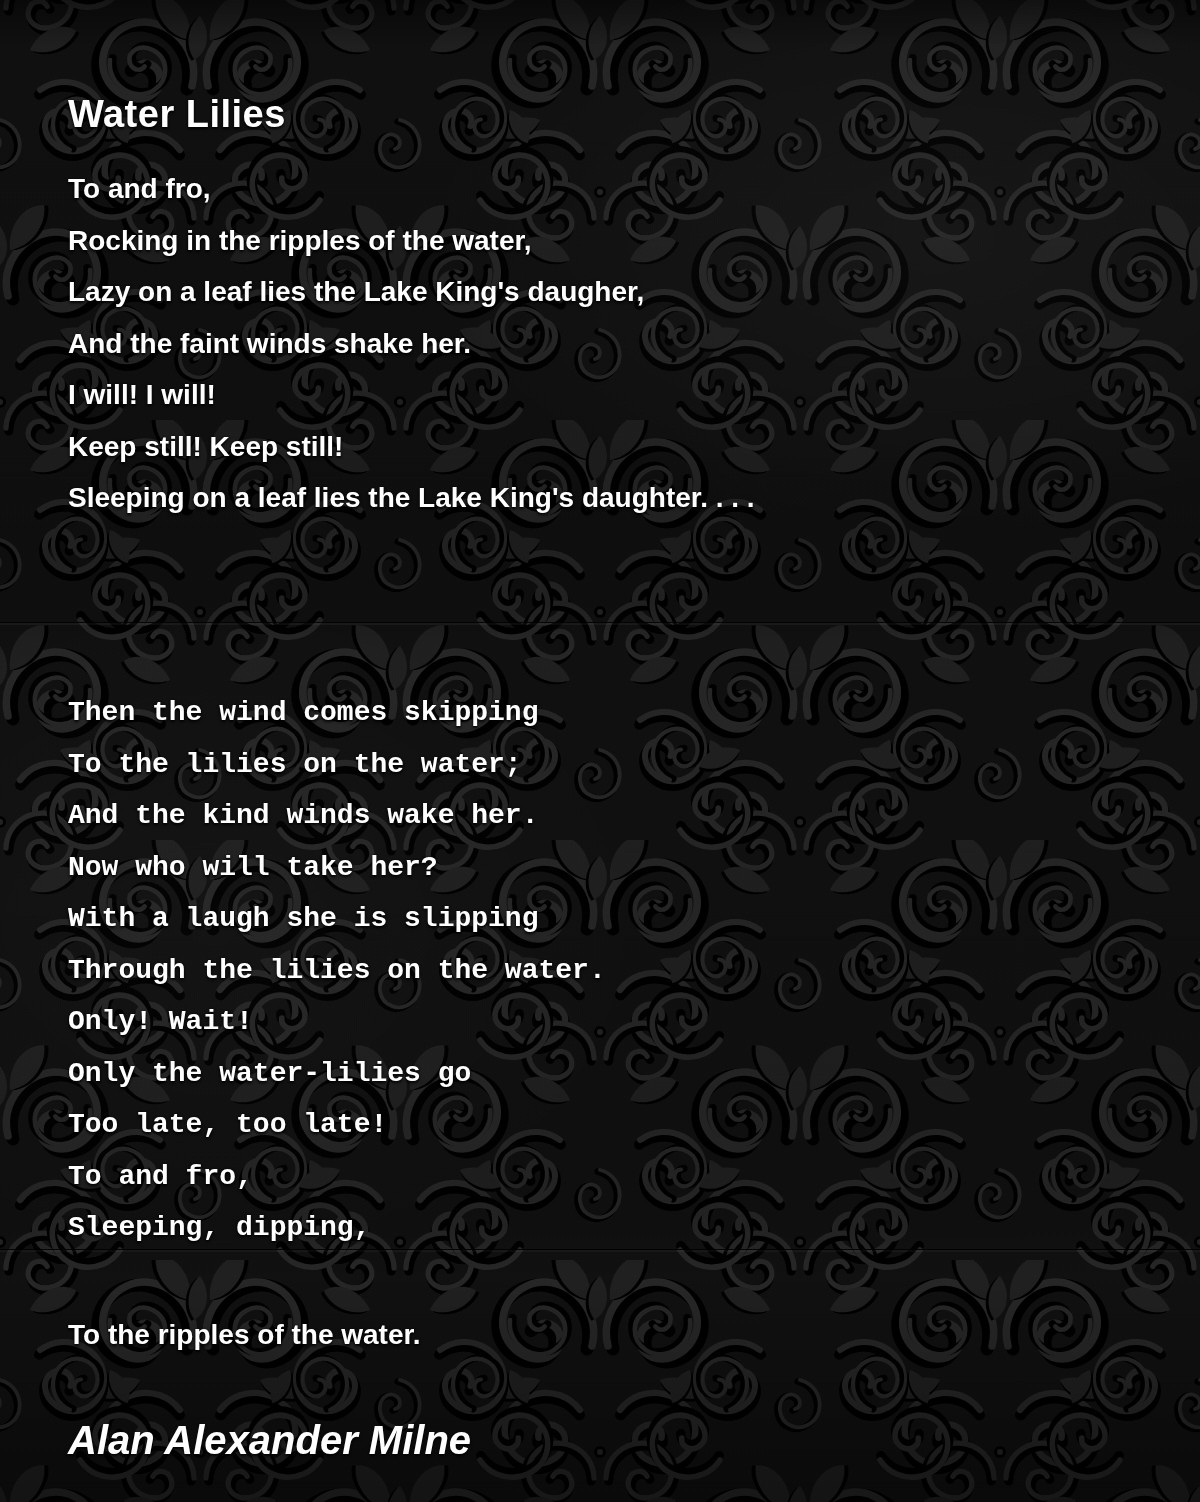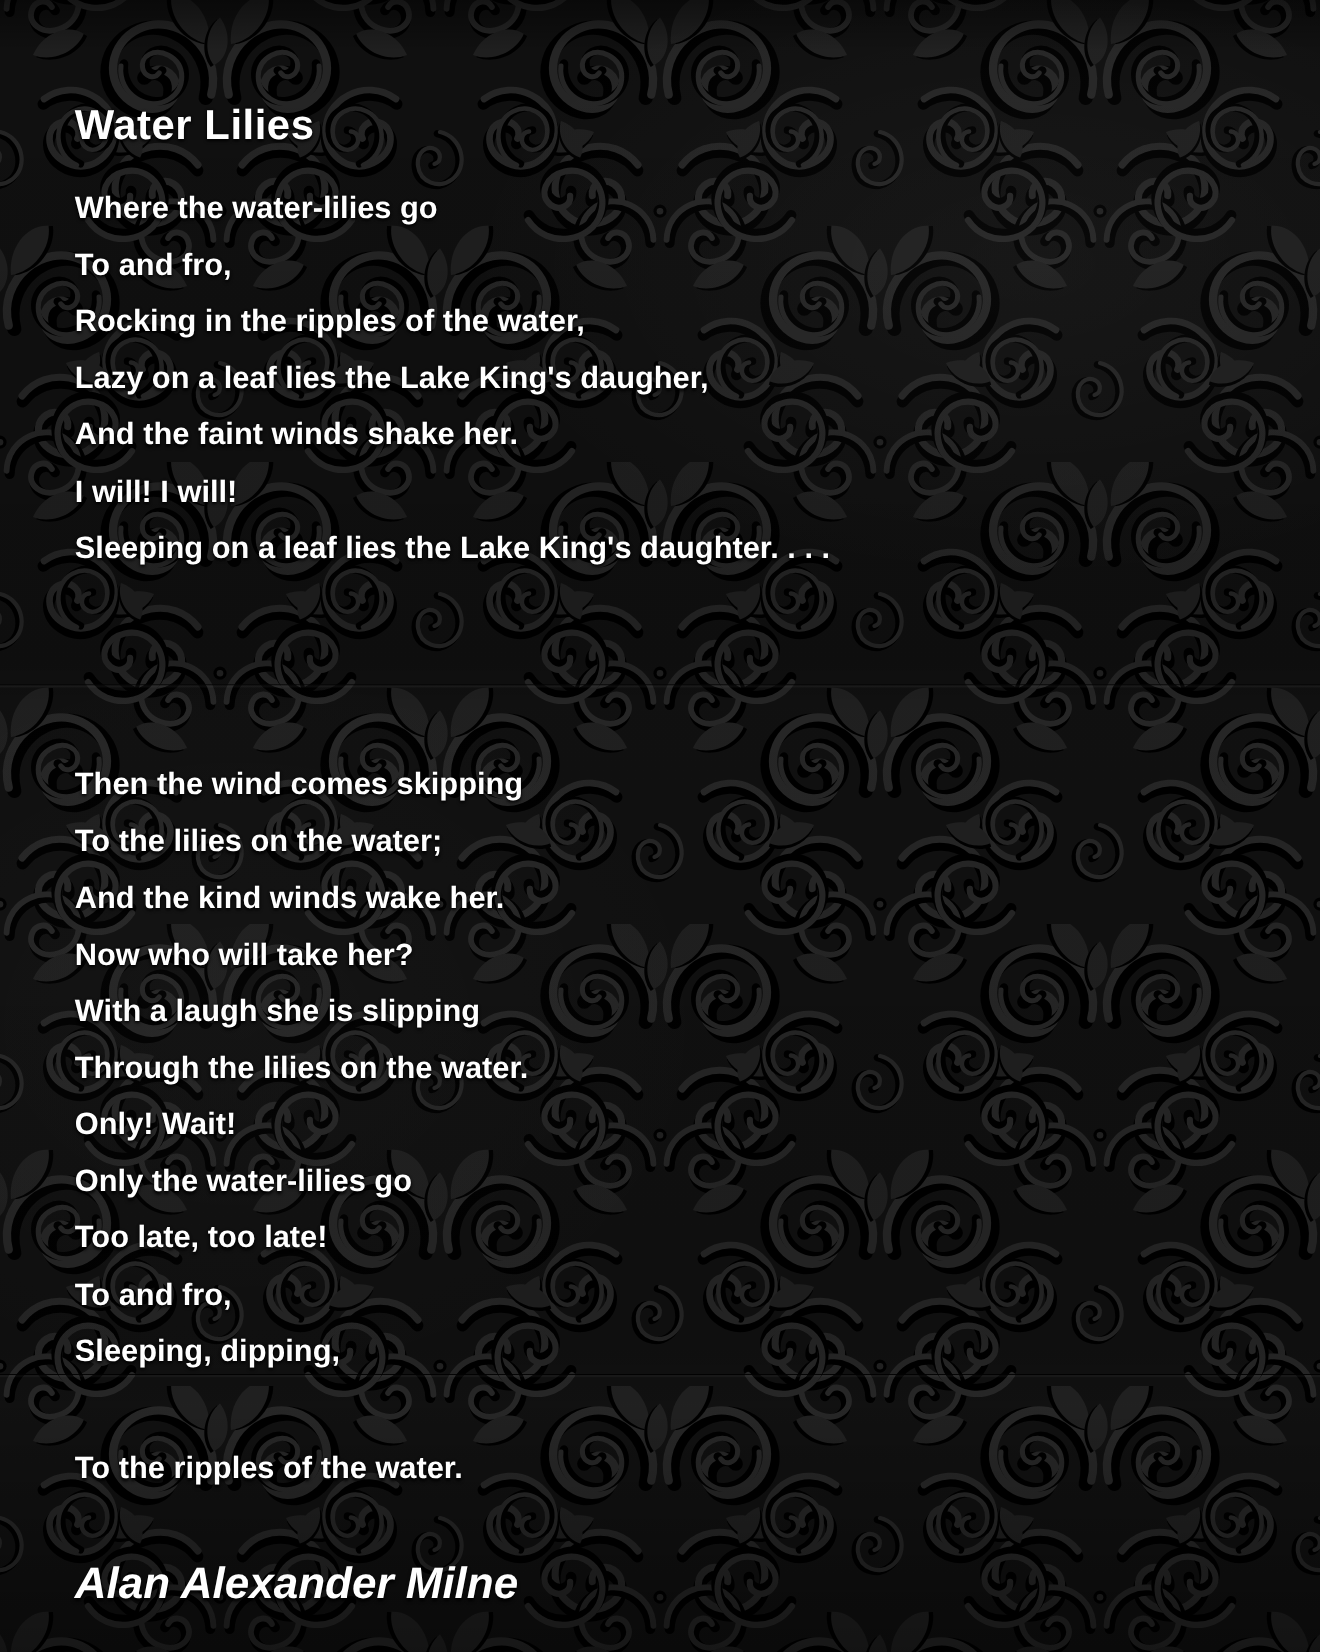--- a/index.html
+++ b/index.html
@@ -32,21 +32,21 @@
     text-shadow: 0 2px 3px rgba(0,0,0,0.9), 0 0 2px rgba(0,0,0,0.7);
     white-space: nowrap;
   }
   .stanza { position: absolute; left: 68px; }
   .stanza p {
     margin: 0; font-size: 28px; font-weight: bold;
     line-height: 51.5px; white-space: nowrap;
     text-shadow: 0 2px 3px rgba(0,0,0,0.9), 0 0 2px rgba(0,0,0,0.7);
   }
   #stanza1 { top: 147px; }
-  #stanza2 { top: 671px; }
+  #stanza2 { top: 671px; font-family: Liberation Mono, monospace; }
   #stanza3 { top: 1293px; text-align: right; }
   .author {
     position: absolute; left: 68px; top: 1402px;
     font-size: 40px; font-style: italic; font-weight: 700;
     text-shadow: 0 2px 3px rgba(0,0,0,0.9);
     white-space: nowrap;
   }
 </style>
 </head>
 <body>
@@ -98,26 +98,26 @@
 
 <div class="seam seam-a"></div>
 <div class="seam seam-b"></div>
 <div class="vignette"></div>
 
 <div class="text-layer">
 
   <h1 class="page-title">Water Lilies</h1>
 
   <div class="stanza" id="stanza1">
-    <p>Where the water-lilies go</p>
     <p>To and fro,</p>
     <p>Rocking in the ripples of the water,</p>
     <p>Lazy on a leaf lies the Lake King's daugher,</p>
     <p>And the faint winds shake her.</p>
     <p>I will! I will!</p>
+    <p>Keep still! Keep still!</p>
     <p>Sleeping on a leaf lies the Lake King's daughter. . . .</p>
   </div>
 
   <div class="stanza" id="stanza2">
     <p>Then the wind comes skipping</p>
     <p>To the lilies on the water;</p>
     <p>And the kind winds wake her.</p>
     <p>Now who will take her?</p>
     <p>With a laugh she is slipping</p>
     <p>Through the lilies on the water.</p>

